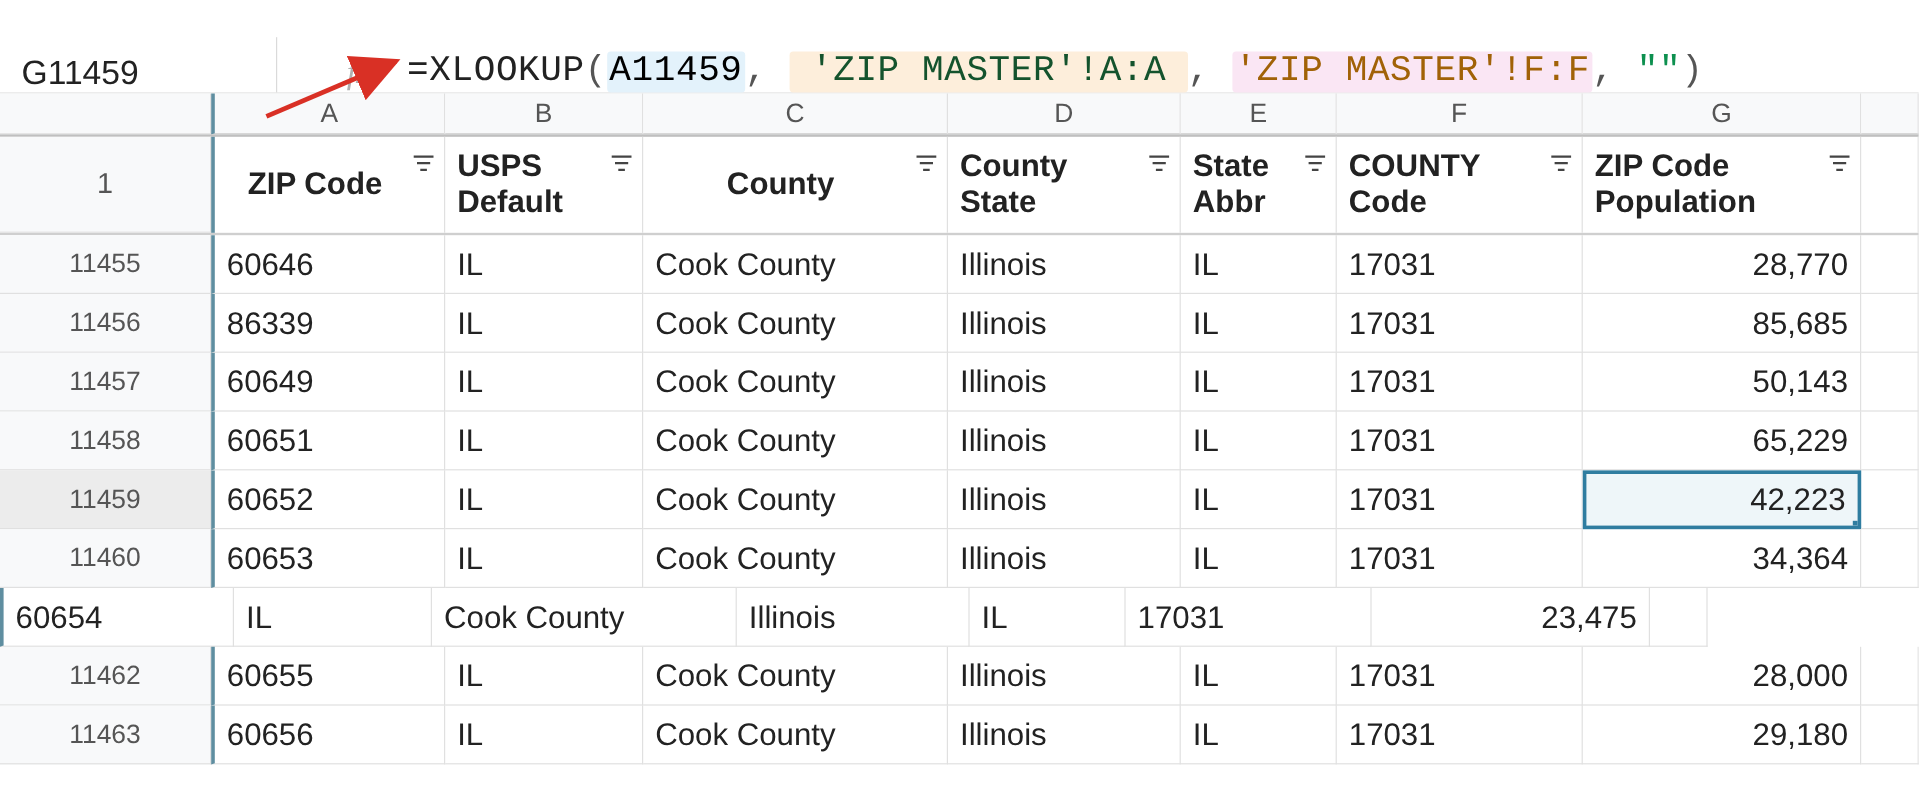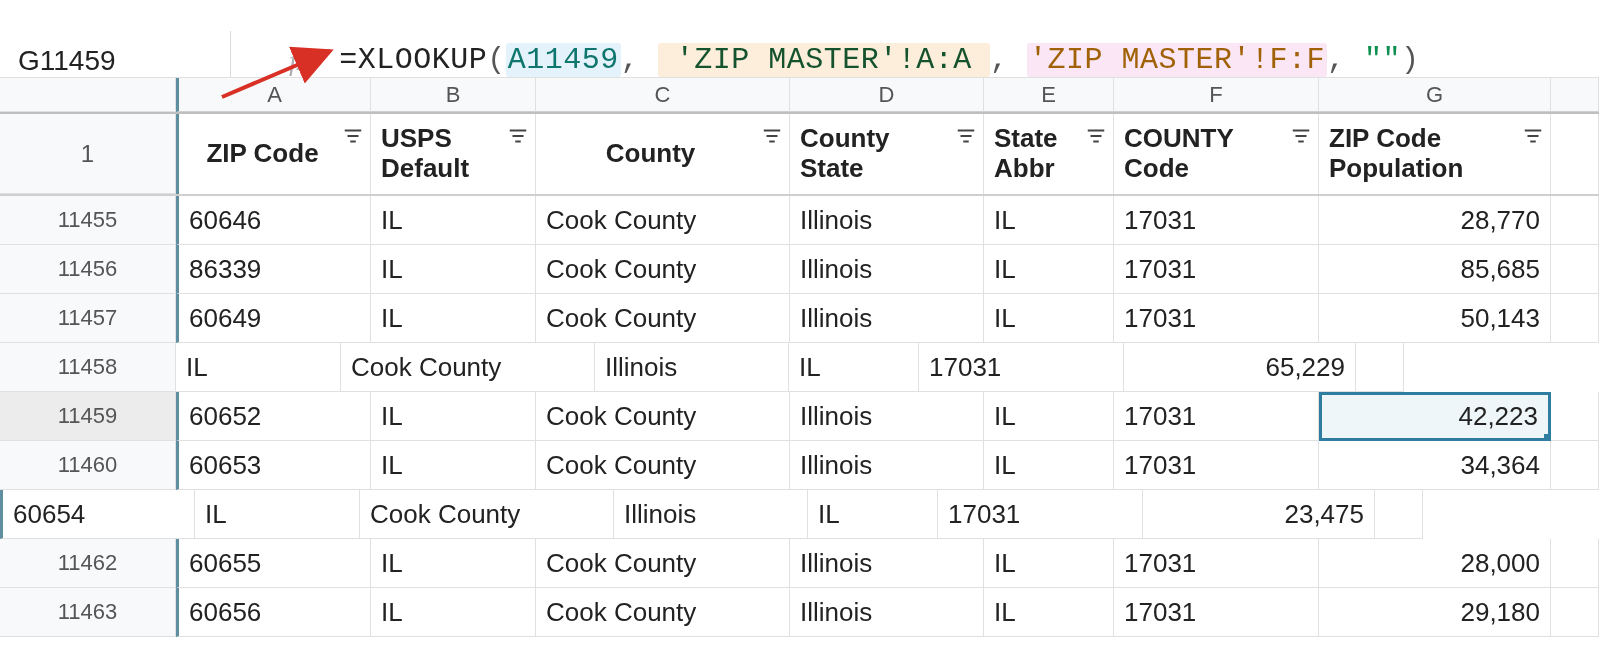--- a/index.html
+++ b/index.html
@@ -42,21 +42,21 @@
   }
   .formula-content {
     display: flex;
     align-items: center;
     font-family: 'Consolas', 'Menlo', 'Courier New', monospace;
     font-size: 30px;
     color: #222;
     letter-spacing: 0.5px;
     white-space: pre;
   }
-  .tok-ref1 { background: #e3f2fb; color: #0f766e; padding: 0 2px; border-radius: 3px;}
+  .tok-ref1 { background: #e3f2fb; color: #000000; padding: 0 2px; border-radius: 3px;}
   .tok-ref2 { background: #fdeedb; color: #14532d; padding: 0 18px; border-radius: 3px;}
   .tok-ref3 { background: #fae6f4; color: #a16207; padding: 0 2px; border-radius: 3px;}
   .tok-str  { color: #0d904f; }
   .tok-punc { color: #555; }
 
   
   .grid-wrap {
     display: flex;
     flex-direction: column;
   }
@@ -266,20 +266,21 @@
         <div class="cell col-B">IL</div>
         <div class="cell col-C">Cook County</div>
         <div class="cell col-D">Illinois</div>
         <div class="cell col-E">IL</div>
         <div class="cell col-F">17031</div>
         <div class="cell col-G num">50,143</div>
         <div class="cell col-H"></div>
       </div>
       <div class="row">
         <div class="rowhdr">11458</div>
+        <div class="cell col-A frozen-left">60651</div>
         <div class="cell col-B">IL</div>
         <div class="cell col-C">Cook County</div>
         <div class="cell col-D">Illinois</div>
         <div class="cell col-E">IL</div>
         <div class="cell col-F">17031</div>
         <div class="cell col-G num">65,229</div>
         <div class="cell col-H"></div>
       </div>
       <div class="row selected-row">
         <div class="rowhdr">11459</div>

